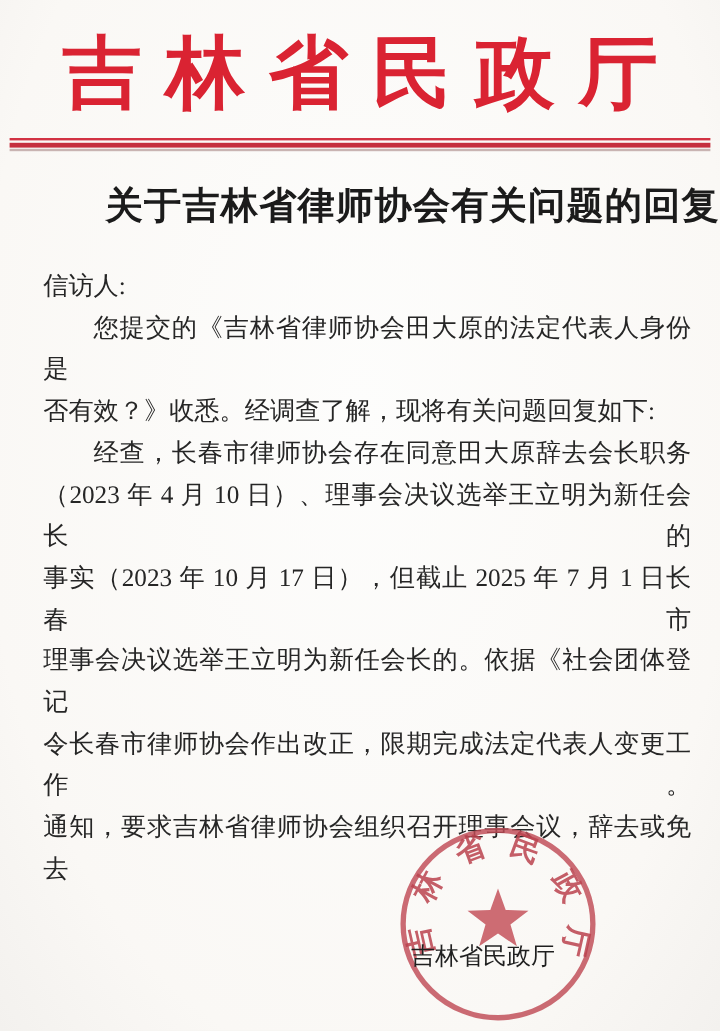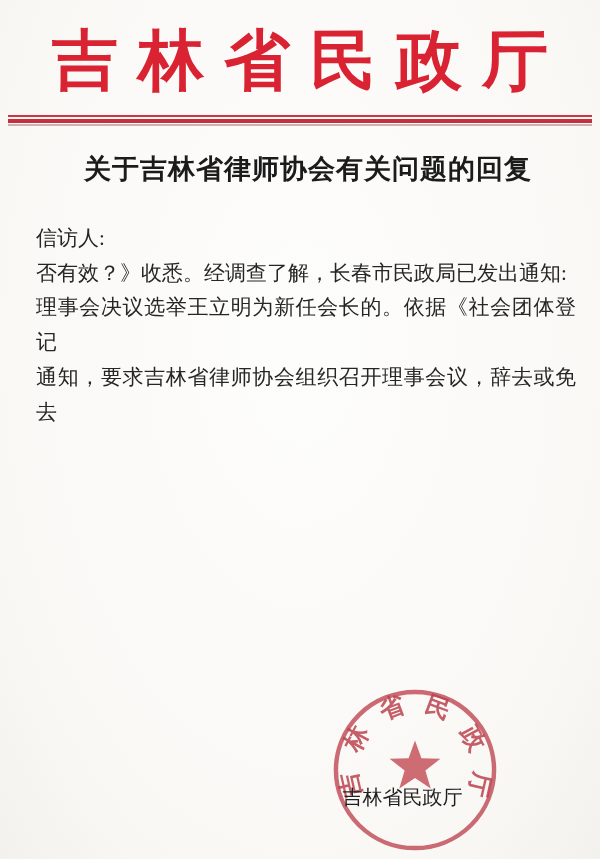--- a/index.html
+++ b/index.html
@@ -20,22 +20,22 @@
     letter-spacing:20px;text-indent:20px;
     color:#da2332;
   }
   .rule{position:absolute;top:115px;left:8px;right:8px;}
   .rule .r1{height:2px;background:#d23243;}
   .rule .gap{height:2px;}
   .rule .r2{height:4px;background:#c52f3e;}
   .rule .r3{height:2px;background:#c9b4b2;margin-top:1px;}
   .title{
     position:absolute;top:151px;left:16px;right:0;margin:0;
-    text-align:center;
-    font-size:27px;font-weight:bold;letter-spacing:1px;
+    text-align:right;
+    font-size:31px;font-weight:bold;letter-spacing:1px;
     color:#1b1b1b;
   }
   .content{
     position:absolute;top:221px;left:36px;right:24px;
     font-size:21px;line-height:34.7px;color:#262626;
   }
   .line{text-align:justify;}
   .line.j{text-align-last:justify;}
   .line.ind{text-indent:42px;}
   .sign{
@@ -62,22 +62,27 @@
     <div class="r1"></div>
     <div class="gap"></div>
     <div class="r2"></div>
     <div class="r3"></div>
   </div>
 
   <h1 class="title">关于吉林省律师协会有关问题的回复</h1>
 
   <div class="content" id="content">
       <div class="line">信访人:</div>
-      <div class="line">否有效？》收悉。经调查了解，长春市民政局已发出通知:</div>
+      <div class="line ind j">您提交的《吉林省律师协会田大原的法定代表人身份是</div>
+      <div class="line">否有效？》收悉。经调查了解，现将有关问题回复如下:</div>
+      <div class="line ind j">经查，长春市律师协会存在同意田大原辞去会长职务</div>
+      <div class="line j">（2023 年 4 月 10 日）、理事会决议选举王立明为新任会长的</div>
+      <div class="line j">事实（2023 年 10 月 17 日），但截止 2025 年 7 月 1 日长春市</div>
       <div class="line j">理事会决议选举王立明为新任会长的。依据《社会团体登记</div>
+      <div class="line j">令长春市律师协会作出改正，限期完成法定代表人变更工作。</div>
       <div class="line j">通知，要求吉林省律师协会组织召开理事会议，辞去或免去</div>
     </div>
 
   <div class="sign">
     <div>吉林省民政厅</div>
   </div>
 
   <svg class="seal" viewBox="0 0 170 170" width="168" height="168" xmlns="http://www.w3.org/2000/svg">
     <ellipse class="ring" cx="85" cy="83" rx="80" ry="79"></ellipse>
     <polygon class="star" points="85,53 91.5,71.1 110.7,71.7 95.5,83.4 100.9,101.8 85,91 69.1,101.8 74.5,83.4 59.3,71.7 78.5,71.1"></polygon>

